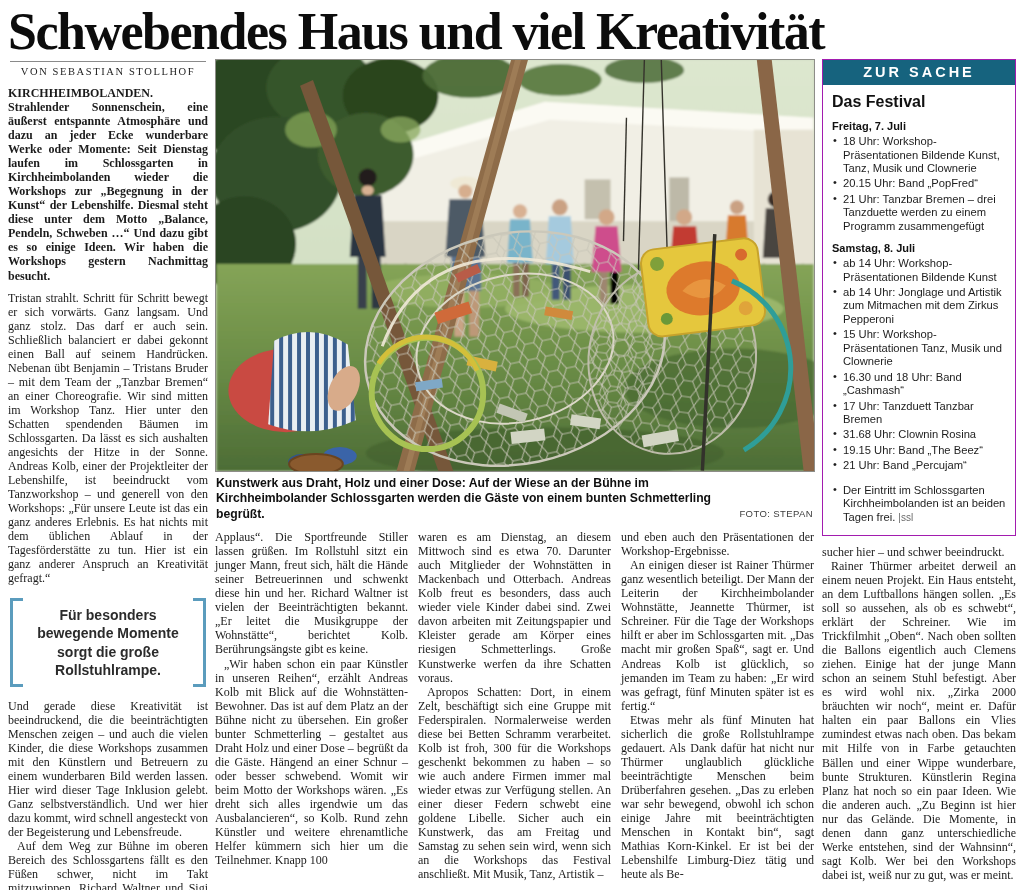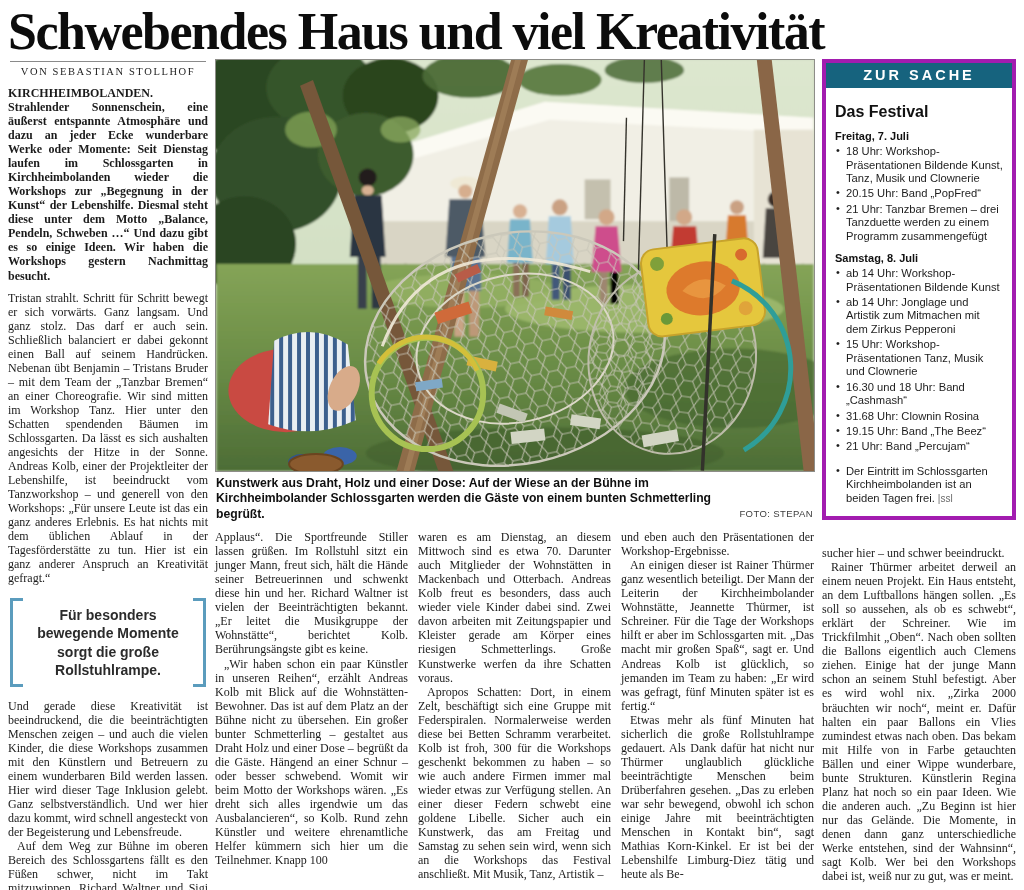--- a/index.html
+++ b/index.html
@@ -69,27 +69,27 @@
   }
   .cap-text { display:block; padding-right:78px; }
   .credit {
     position:absolute; right:2px; bottom:7px; font-weight:normal;
     font-size:9.5px; letter-spacing:0.4px; color:#3c3c3c;
   }
   .cols-under { display:flex; gap:10px; margin-top:3px; }
   .ucol { width:193px; flex:0 0 auto; }
 
   
-  .zs { border:4px solid #a21caf; background:#fff; margin-bottom:26px; }
+  .zs { border:1px solid #a21caf; background:#fff; margin-bottom:9px; }
   .zs-header {
     background:#16637e; color:#ffffff; text-align:center;
     font-family:"Liberation Sans", sans-serif; font-weight:bold;
     font-size:14.5px; letter-spacing:3px; padding:4px 0 5px 0;
   }
-  .zs-body { padding:14px 8px 9px 9px; font-family:"Liberation Sans", sans-serif; }
+  .zs-body { padding:7px 8px 9px 9px; font-family:"Liberation Sans", sans-serif; }
   .zs-title { margin:1px 0 9px 0; font-size:16px; font-weight:bold; color:#111; }
   .zs-day { margin:9px 0 3px 0; font-size:11px; font-weight:bold; color:#111; }
   .zs-list { list-style:none; margin:0; padding:0; font-size:11.2px; line-height:1.2; color:#1d1d1d; }
   .zs-list li { position:relative; padding-left:11px; margin-bottom:2px; }
   .zs-list li::before { content:"•"; position:absolute; left:1px; top:-1px; font-size:11px; color:#1d1d1d; }
   .zs-note { margin-top:11px; }
   .ssl { color:#6a6a6a; font-size:10px; }
 </style>
 </head>
 <body>
@@ -321,20 +321,21 @@
             <li>20.15 Uhr: Band „PopFred“</li>
             <li>21 Uhr: Tanzbar Bremen – drei Tanzduette werden zu einem Programm zusammengefügt</li>
           </ul>
 
           <div class="zs-day">Samstag, 8. Juli</div>
           <ul class="zs-list">
             <li>ab 14 Uhr: Workshop-Präsentationen Bildende Kunst</li>
             <li>ab 14 Uhr: Jonglage und Artistik zum Mitmachen mit dem Zirkus Pepperoni</li>
             <li>15 Uhr: Workshop-Präsentationen Tanz, Musik und Clownerie</li>
             <li>16.30 und 18 Uhr: Band „Cashmash“</li>
+            <li>17 Uhr: Tanzduett Tanzbar Bremen</li>
             <li>31.68 Uhr: Clownin Rosina</li>
             <li>19.15 Uhr: Band „The Beez“</li>
             <li>21 Uhr: Band „Percujam“</li>
           </ul>
 
           <ul class="zs-list zs-note">
             <li><span>Der Eintritt im Schlossgarten Kirchheimbolanden ist an beiden Tagen frei.</span> <span class="ssl">|ssl</span></li>
           </ul>
         </div>
       </aside>

